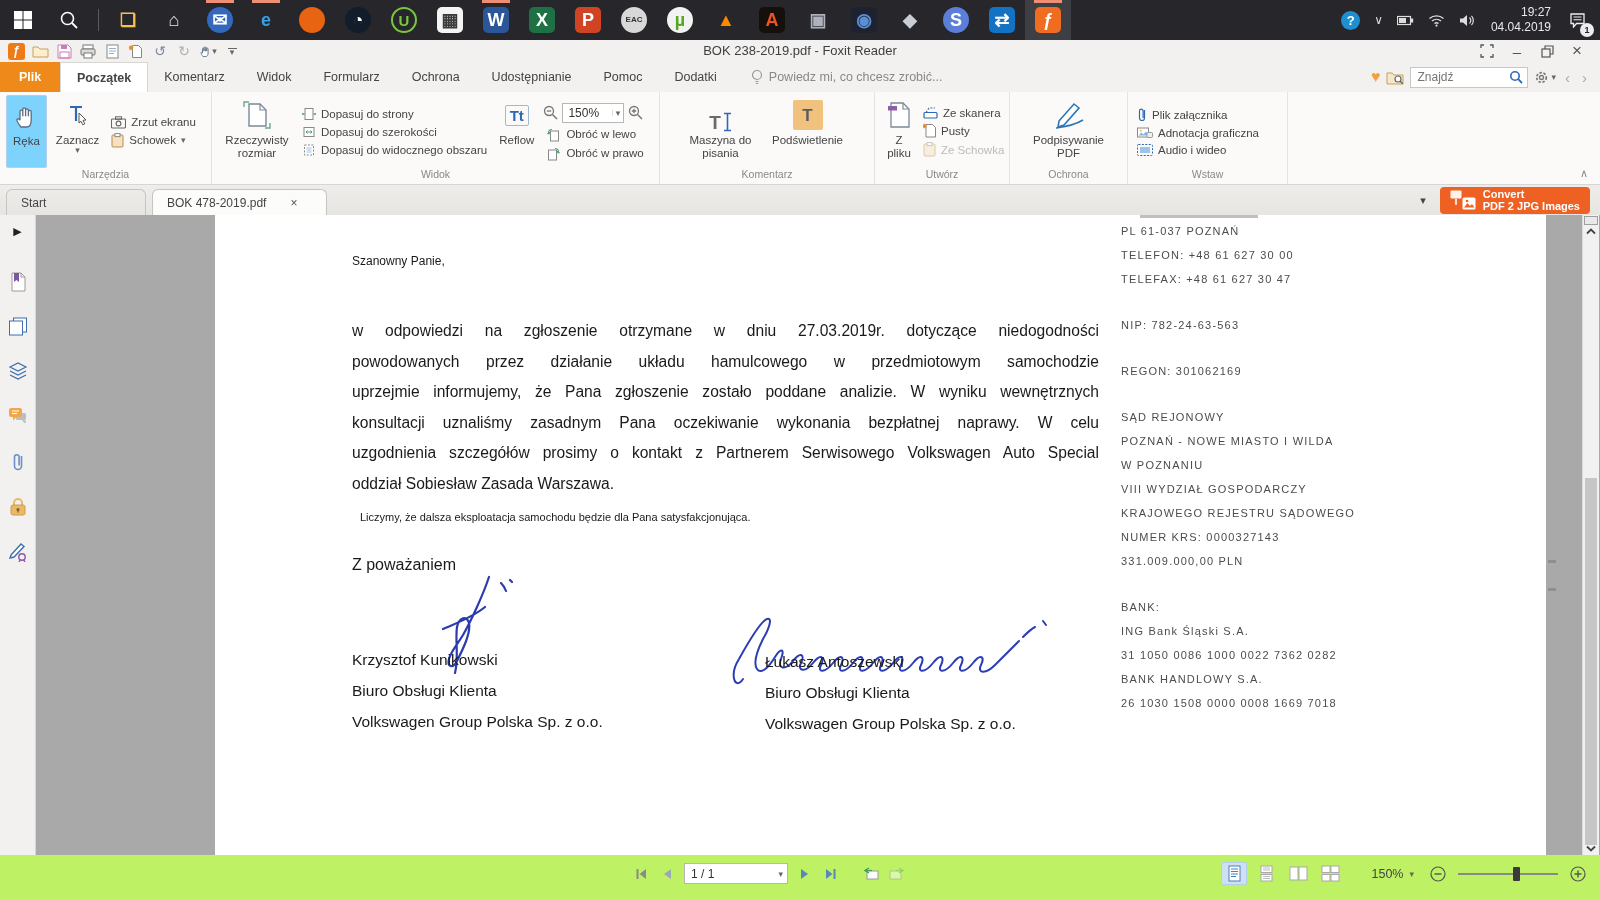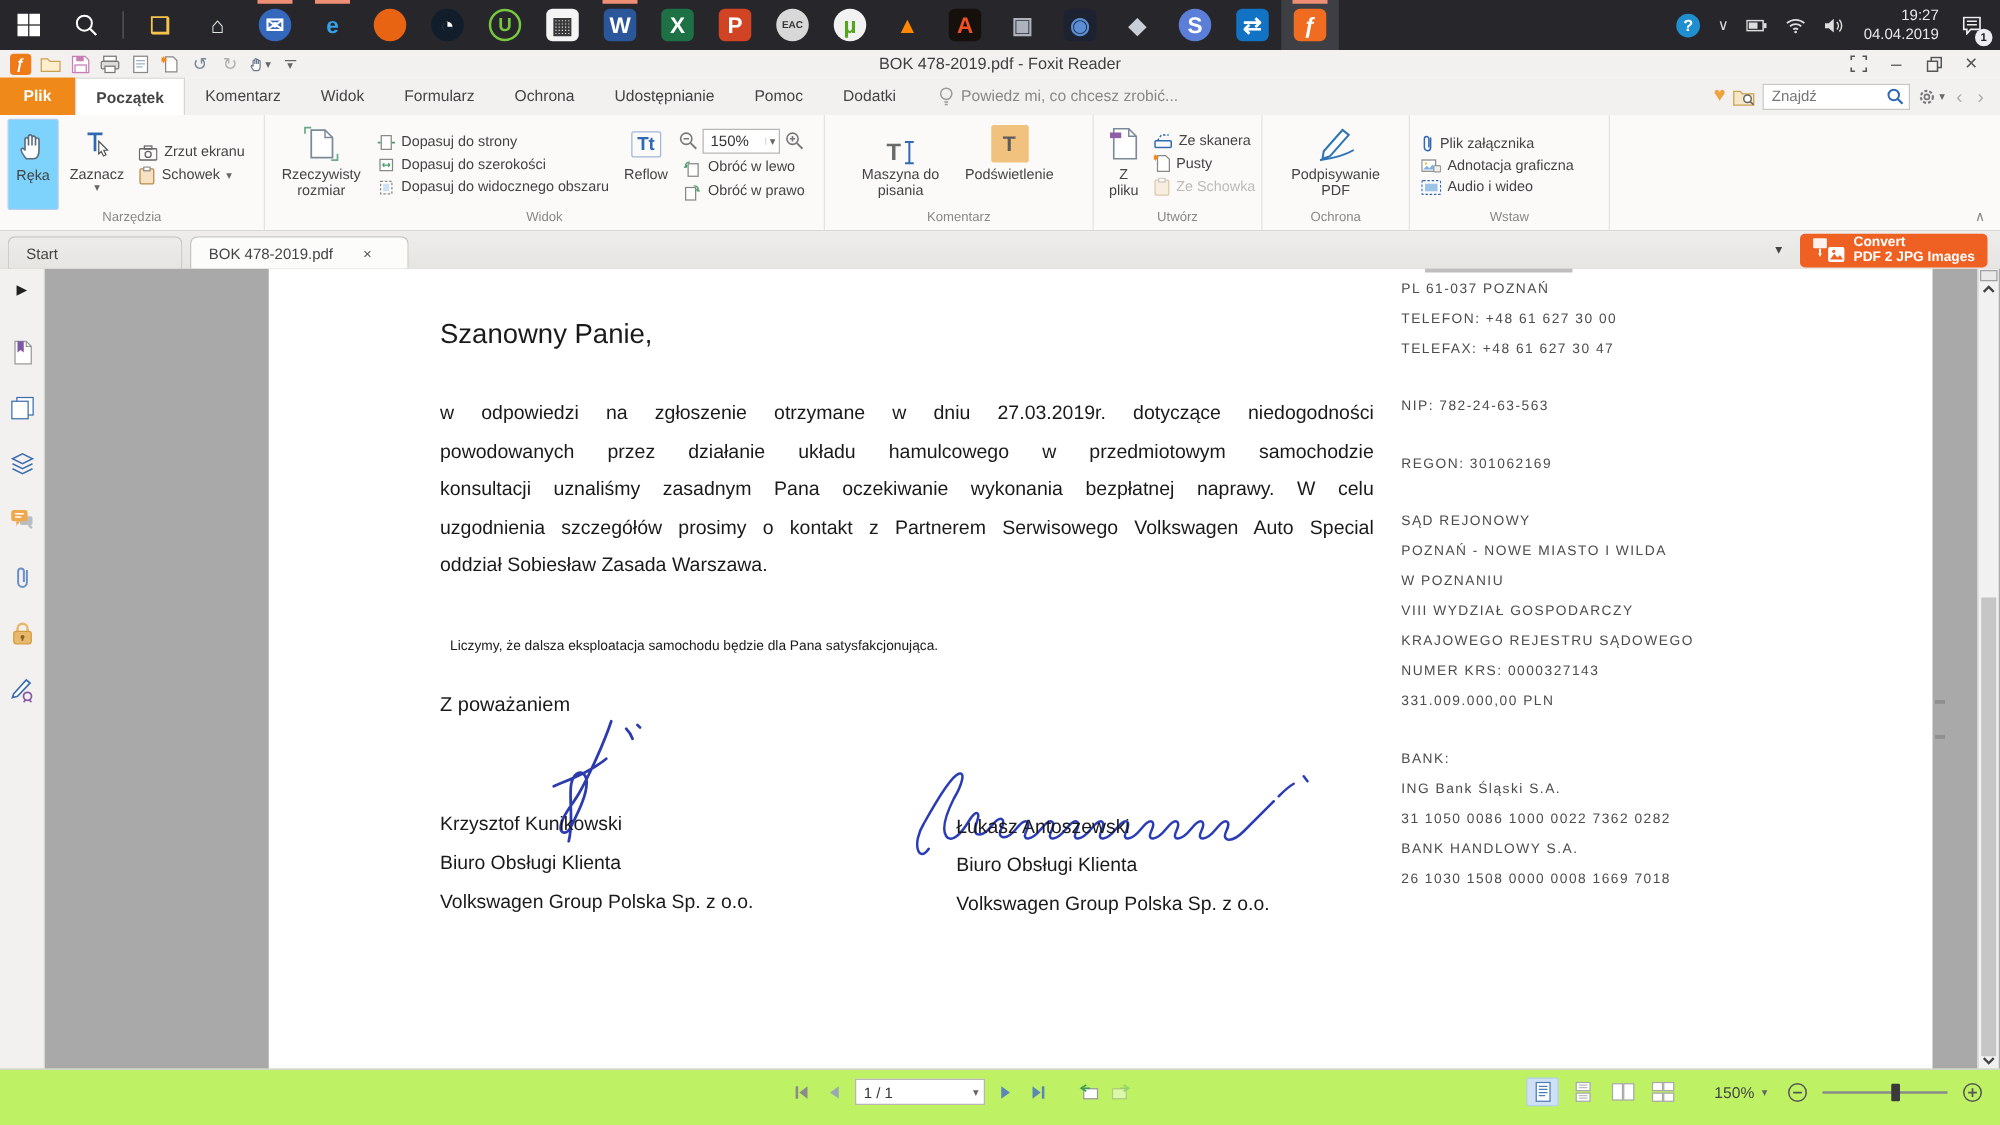--- a/index.html
+++ b/index.html
@@ -71,21 +71,21 @@
 .dtab .x{color:#555;font-size:12px;margin-left:24px}
 #doctabs-right{margin-left:auto;display:flex;align-items:center;gap:14px;padding-right:10px;height:30px}
 .convert-btn{background:#ee6123;border-radius:4px;height:27px;display:flex;align-items:center;gap:7px;padding:0 10px;color:#fff}
 .convert-txt{font-size:11px;font-weight:bold;line-height:12px}
 
 
 #main{position:absolute;top:215px;left:0;width:1600px;height:640px;background:#a9a9a9}
 #rail{position:absolute;left:0;top:0;width:36px;height:640px;background:#f2f1f0;border-right:1px solid #d8d6d4}
 .rail-ic{position:absolute;left:50%;transform:translateX(-50%)}
 #page{position:absolute;left:215px;top:0;width:1331px;height:640px;background:#fff;color:#1a1a1a}
-.sal{position:absolute;left:137px;top:39px;font-size:22px}
+.sal{position:absolute;left:137px;top:39px;font-size:12px}
 .para{position:absolute;left:137px;top:101px;width:747px;font-size:15.6px}
 .para .ln{height:30.6px;line-height:30.6px;text-align:justify;text-align-last:justify;white-space:nowrap}
 .para .ln:last-child{text-align-last:left}
 .p2{position:absolute;left:145px;top:287px;font-size:11px;line-height:30.6px}
 .closing{position:absolute;left:137px;top:341px;font-size:16px}
 .sig{position:absolute;pointer-events:none}
 .signer{position:absolute;font-size:15.5px;line-height:31px}
 .infocol{position:absolute;left:906px;top:4px;width:290px;font-size:11px;letter-spacing:1.2px;color:#4c4c4c}
 .infocol div{line-height:24px;white-space:nowrap}
 .infocol div.gap{margin-top:22px}
@@ -315,21 +315,21 @@
       <svg width="13" height="14" viewBox="0 0 26 26">
           <path d="M8 24c-2-2.5-4.5-6-4-7.5s2.3-.6 3 .8V8.5a1.4 1.4 0 0 1 2.8 0v4.8-7a1.4 1.4 0 0 1 2.8 0v7-6a1.4 1.4 0 0 1 2.8 0v6-4.5a1.4 1.4 0 0 1 2.8 0V17c0 4-1.5 7-4.5 7z" fill="#fff" stroke="#6b7c8f" stroke-width="2"></path>
         </svg>
       <span class="caret">▾</span>
     </span>
     <span class="qat-ic" style="flex-direction:column;line-height:5px">
         <span style="width:9px;border-top:1.5px solid #666"></span>
         <span class="caret">▾</span>
       </span>
 
-    <div id="win-title">BOK 478-2019.pdf - Foxit Reader</div>
+    <div id="win-title">BOK 238-2019.pdf - Foxit Reader</div>
 
     <div id="win-ctrls">
       <span class="wc">
           <svg width="14" height="14" viewBox="0 0 14 14">
             <path d="M1 4V1h3M10 1h3v3M13 10v3h-3M4 13H1v-3" fill="none" stroke="#555" stroke-width="1.3"></path>
           </svg>
         </span>
       <span class="wc">–</span>
       <span class="wc">
           <svg width="13" height="13" viewBox="0 0 13 13">
@@ -741,20 +741,21 @@
     </div>
 
     <div id="page">
       <div class="clipline"></div>
       <div class="sal">Szanowny Panie,</div>
 
       <div class="para">
 
       <div class="ln">w odpowiedzi na zgłoszenie otrzymane w dniu 27.03.2019r. dotyczące niedogodności</div>
           <div class="ln">powodowanych przez działanie układu hamulcowego w przedmiotowym samochodzie</div>
+          <div class="ln">uprzejmie informujemy, że Pana zgłoszenie zostało poddane analizie. W wyniku wewnętrznych</div>
           <div class="ln">konsultacji uznaliśmy zasadnym Pana oczekiwanie wykonania bezpłatnej naprawy. W celu</div>
           <div class="ln">uzgodnienia szczegółów prosimy o kontakt z Partnerem Serwisowego Volkswagen Auto Special</div>
           <div class="ln">oddział Sobiesław Zasada Warszawa.</div>
         </div>
       <div class="p2">Liczymy, że dalsza eksploatacja samochodu będzie dla Pana satysfakcjonująca.</div>
 
       <div class="closing">Z poważaniem</div>
 
       <svg class="sig" style="left:198px;top:358px" width="130" height="105" viewBox="0 0 130 105">
         <path d="M76 4 C70 22 58 48 50 62 C44 72 38 78 36 86 C34 94 40 96 44 88 C50 76 58 60 56 50 C54 42 46 44 44 54 C42 66 46 84 42 100 M30 56 C44 50 60 44 72 34 M88 10 C90 12 92 15 93 18 M97 7 l2 2" fill="none" stroke="#2c3cae" stroke-width="2.2" stroke-linecap="round"></path>

